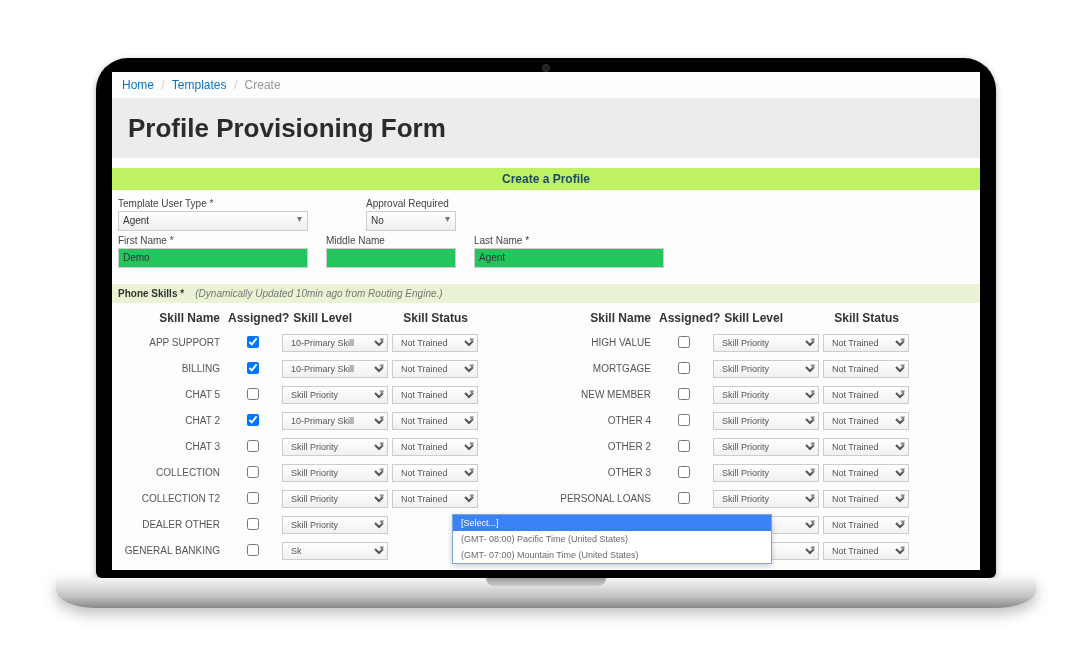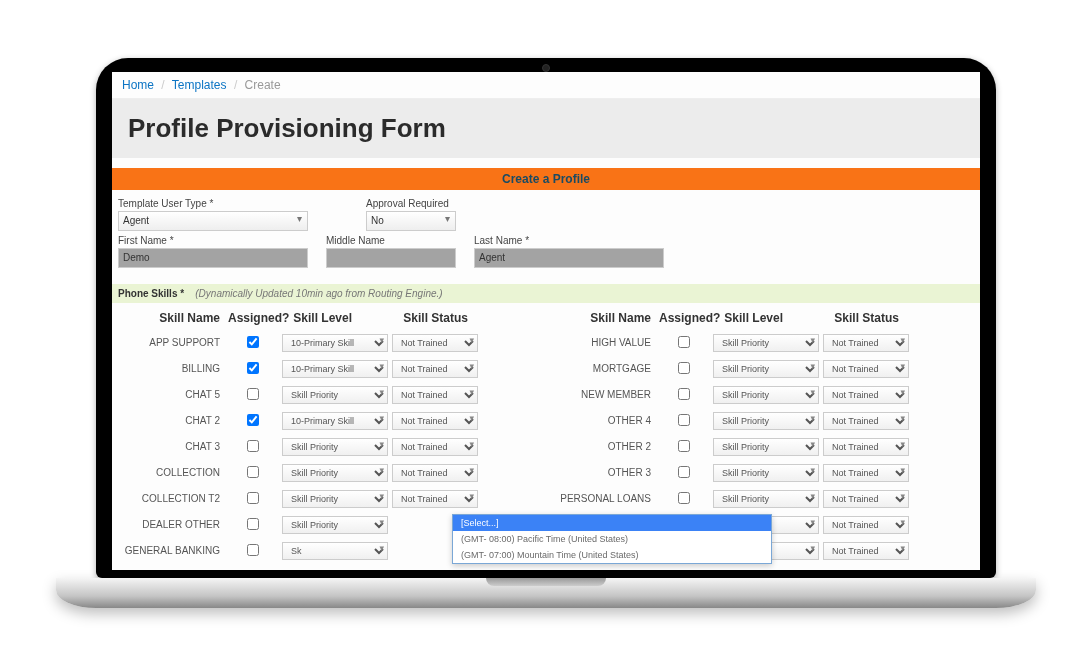--- a/index.html
+++ b/index.html
@@ -78,37 +78,37 @@
     background: #ececec;
     padding: 14px 16px;
   }
   .title-bar h1 {
     font-size: 26px;
     font-weight: 700;
     color: #2b2b2b;
   }
 
   .section-header {
-    background: #f97316;
+    background: #bef264;
     color: #1a4b63;
     text-align: center;
     font-weight: bold;
     font-size: 12px;
     padding: 4px 0;
     margin-top: 10px;
   }
 
   .form-area { padding: 4px 6px; }
   .row { display: flex; gap: 18px; margin: 4px 0; }
   .field { display: flex; flex-direction: column; flex: 1; }
   .field.small { flex: 0 0 190px; }
   .label { font-size: 10px; color: #444; margin-bottom: 2px; }
   .select, .input {
     border: 1px solid #ccc;
-    background: #a3a3a3;
+    background: #22c55e;
     font-size: 10px;
     padding: 3px 4px;
     height: 20px;
     width: 100%;
     color: #333;
     position: relative;
   }
   .select { appearance: none; background: #f6f6f6 linear-gradient(#fff,#eee); }
   .select-wrap { position:relative; }
   .select-wrap::after {

